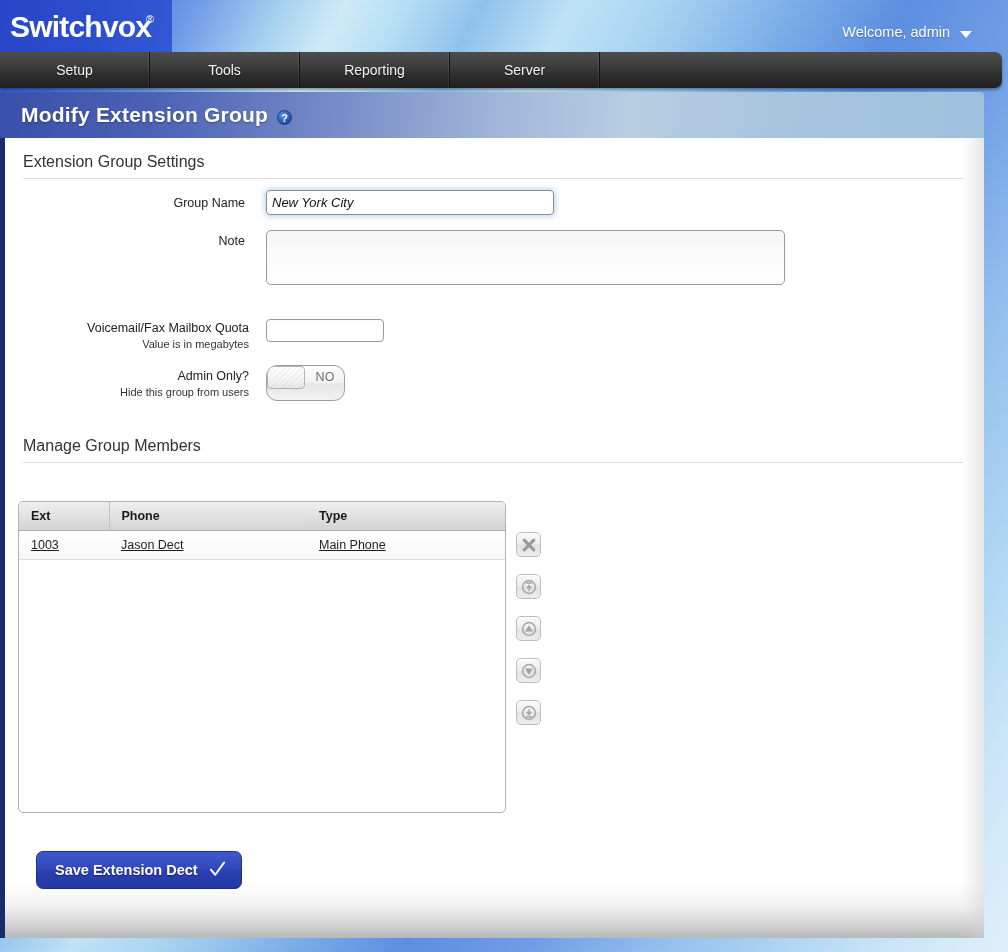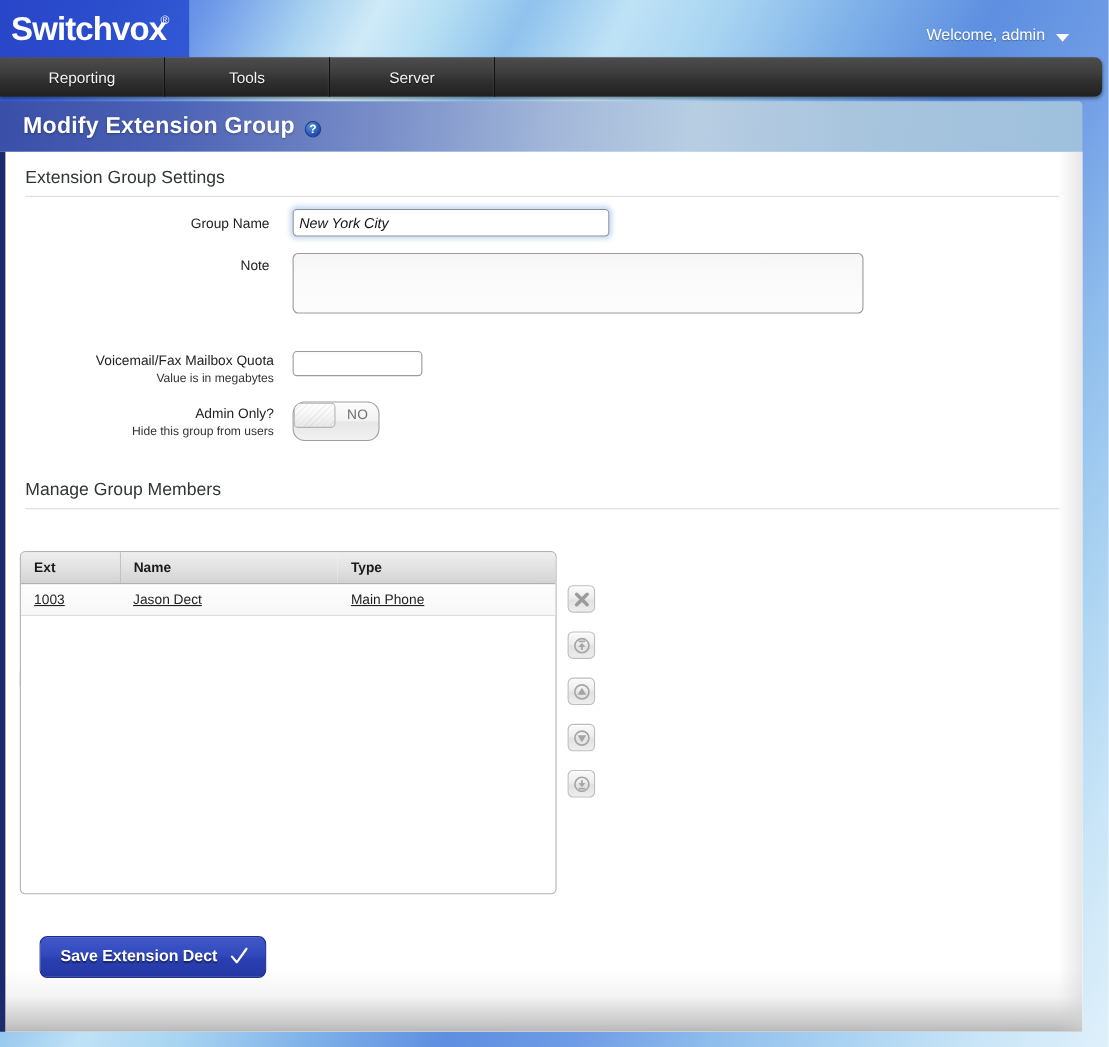--- a/index.html
+++ b/index.html
@@ -409,22 +409,23 @@
   <div class="banner">
     <div class="logo-plate">
       <span class="logo-text">Switchvox</span>
       <span class="logo-reg">®</span>
     </div>
     <div class="welcome">Welcome, admin</div>
     <div class="welcome-caret"></div>
   </div>
 
   <div class="navbar">
+    <div class="nav-tab">Setup</div>
+    <div class="nav-tab">Tools</div>
     <div class="nav-tab">Reporting</div>
-    <div class="nav-tab">Tools</div>
     <div class="nav-tab">Server</div>
     <div class="nav-filler"></div>
   </div>
 
   <div class="titlebar">
     <span class="titlebar-text">Modify Extension Group</span>
     <span class="help-icon">?</span>
   </div>
 
   <div class="content">
@@ -461,21 +462,21 @@
         <circle cx="6.6" cy="6.2" r="4.1" fill="#dfeaf5" stroke="#6d6d6d" stroke-width="1.3"></circle>
         <line x1="9.6" y1="9.4" x2="13.6" y2="13.6" stroke="#5e5e5e" stroke-width="1.9" stroke-linecap="round"></line>
       </svg>
     </div>
 
     <div class="members-box">
       <table class="members-table">
         <thead>
           <tr>
             <th class="col-ext">Ext</th>
-            <th class="col-name">Name</th>
+            <th class="col-name">Phone</th>
             <th class="col-type">Type</th>
           </tr>
         </thead>
         <tbody>
           <tr>
             <td>1003</td>
             <td>Jason Dect</td>
             <td>Main Phone</td>
           </tr>
         </tbody>

